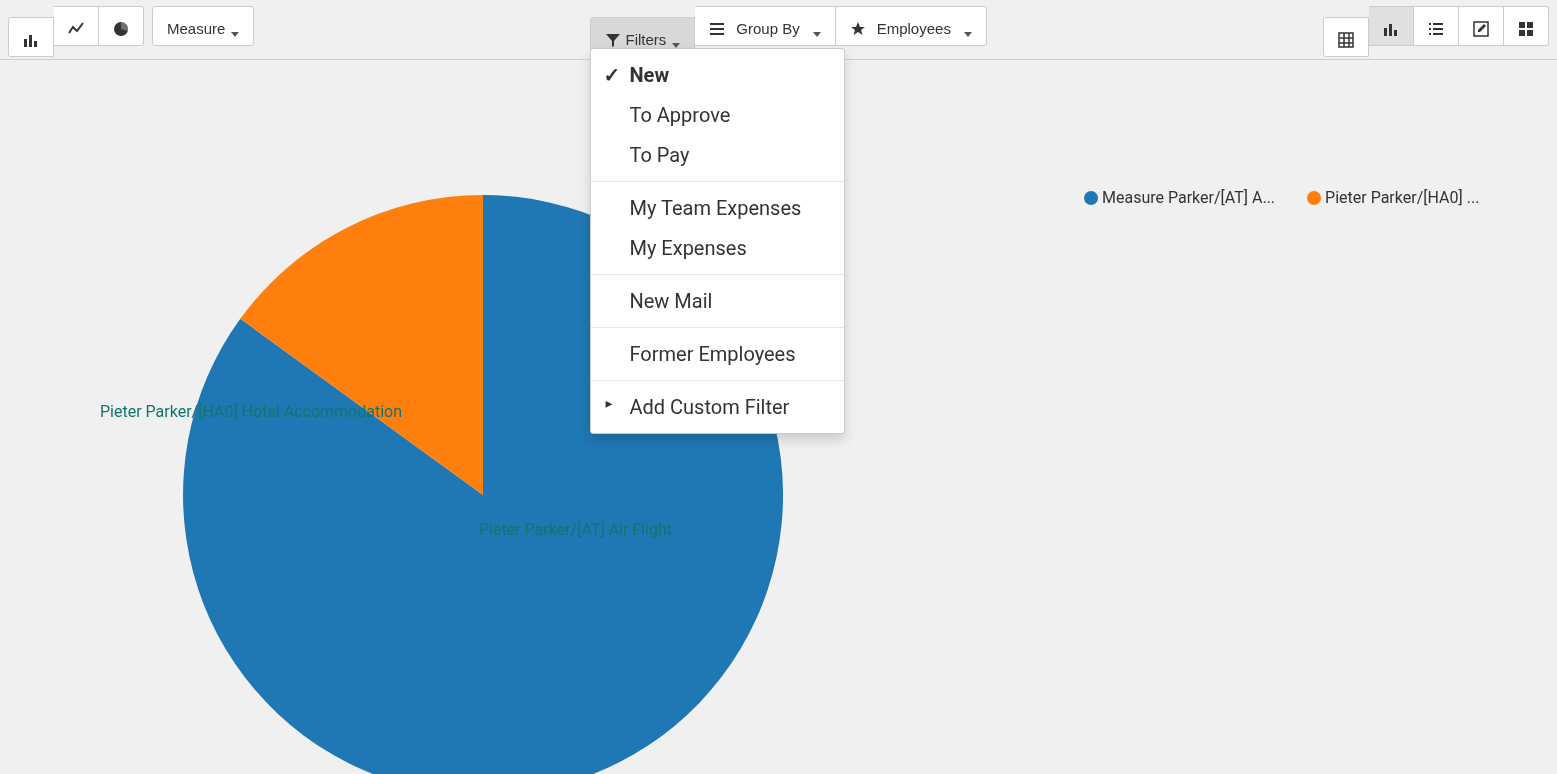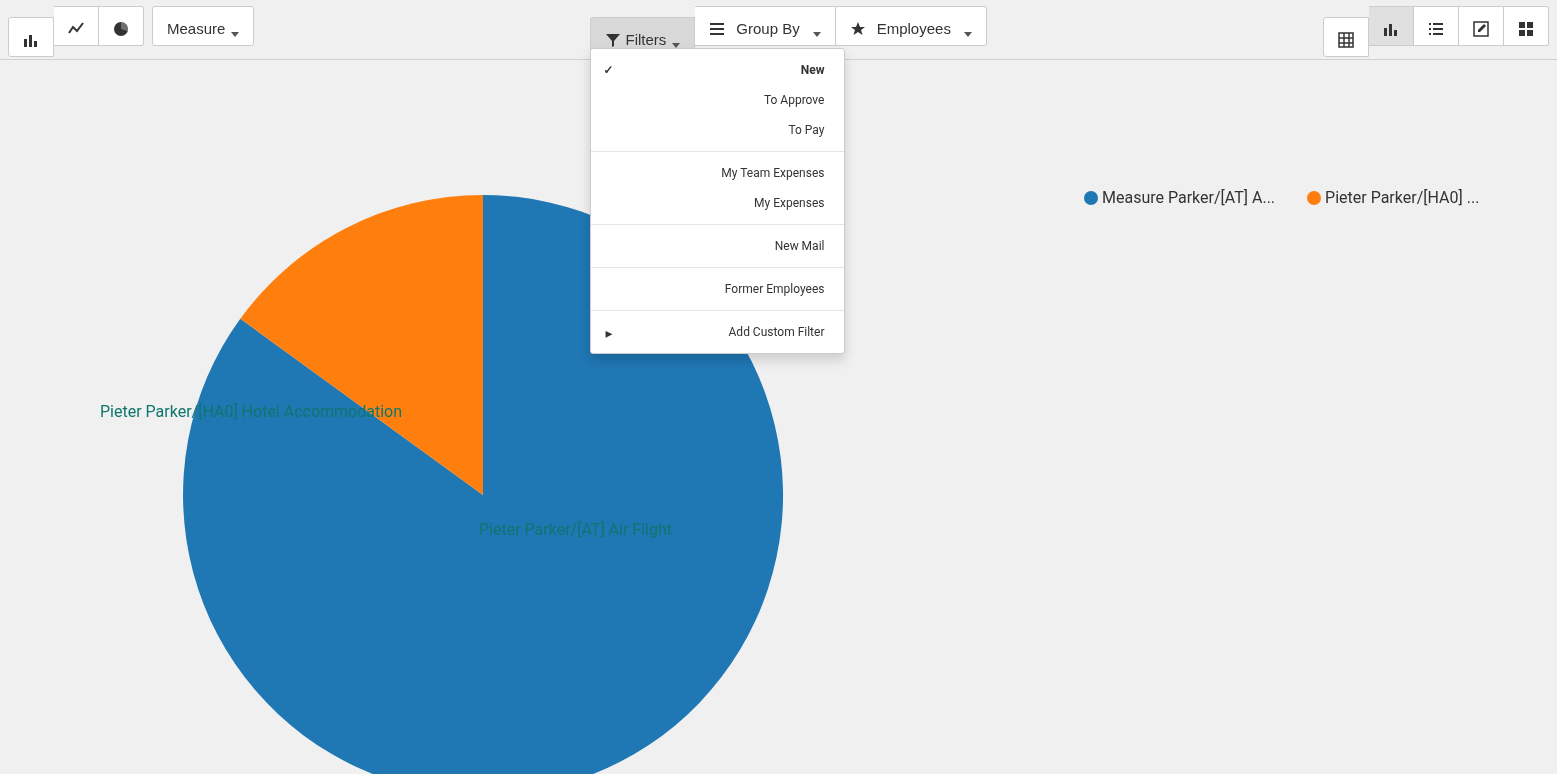--- a/index.html
+++ b/index.html
@@ -64,22 +64,21 @@
       position: absolute;
       top: 42px;
       left: 0;
       background: #fff;
       border: 1px solid #ccc;
       border-radius: 3px;
       box-shadow: 0 6px 12px rgba(0,0,0,0.15);
       min-width: 255px;
       padding: 6px 0;
       z-index: 100;
-      font-size: 12px;
-      text-align: right;
+      font-size: 20px;
     }
     .dropdown-item {
       padding: 8px 20px 8px 38px;
       cursor: pointer;
       position: relative;
       white-space: nowrap;
     }
     .dropdown-item.selected { font-weight: bold; }
     .dropdown-item.selected::before {
       content: "✓";

